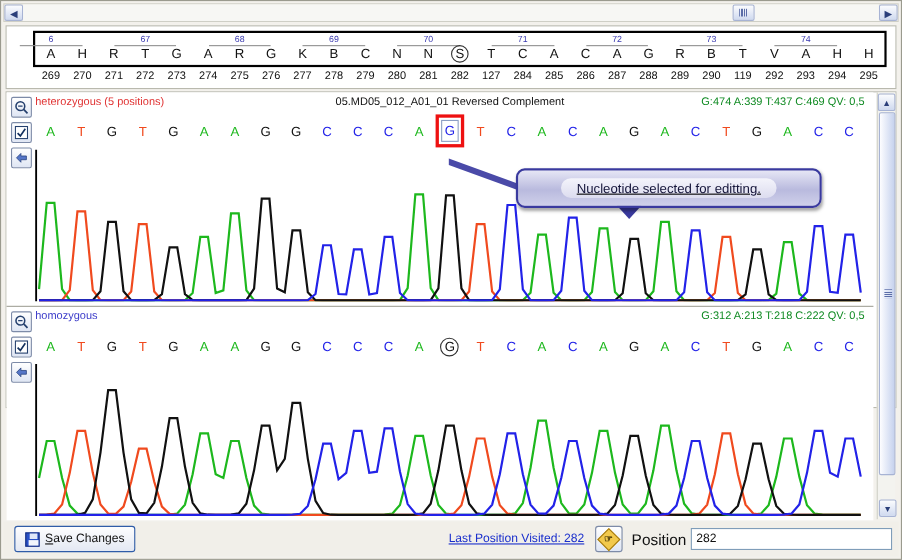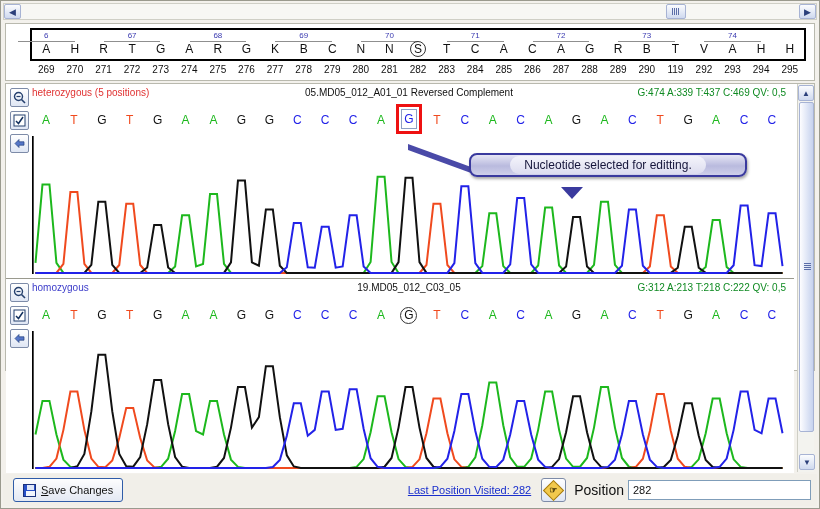--- a/index.html
+++ b/index.html
@@ -85,25 +85,25 @@
     display:flex;align-items:center;justify-content:center;color:#2b3f7a;font-size:8px;box-sizing:border-box;}
   .vs-track{position:absolute;left:0;top:18px;width:17px;height:352px;}
   .vs-thumb{position:absolute;left:1px;top:0;width:15px;height:330px;
     background:linear-gradient(to right,#fdfdff,#c6d2ee);border:1px solid #a7b3d4;border-radius:2px;
     box-sizing:border-box;}
   .vgrip{position:absolute;left:4px;top:50%;margin-top:-4px;width:7px;height:8px;
     background:repeating-linear-gradient(to bottom,#5b6da8 0 1px,transparent 1px 2px);}
   .vs-btn-bot{position:absolute;left:0;bottom:1px;width:16px;height:16px;margin-left:1px;}
 
   
-  .callout{position:absolute;left:468px;top:152px;width:278px;height:24px;
+  .callout{position:absolute;left:468px;top:152px;width:278px;height:36px;
     border:2px solid #3a3a9e;border-radius:8px;box-sizing:border-box;
     background:linear-gradient(#e6e6f5,#b9bade 55%,#cfd0ea);
     display:flex;align-items:center;justify-content:center;
-    box-shadow:1px 2px 3px rgba(0,0,0,.35);}
+    box-shadow:1px 2px 3px rgba(0,0,0,.35);text-decoration:underline;}
   .callout .pill{padding:2px 14px;border-radius:12px;
     background:linear-gradient(#f4f4fb,#dcdcef);font-size:12px;color:#15153a;white-space:nowrap;}
   .leader{position:absolute;left:0;top:0;width:820px;height:509px;pointer-events:none;}
 
   
   .bottom{position:absolute;left:2px;bottom:2px;width:814px;height:32px;
     background:#f1efe9;box-sizing:border-box;display:flex;align-items:center;}
   .radiogroup{margin-left:6px;height:24px;border:1px solid #c8c8bd;border-radius:3px;
     display:flex;align-items:center;padding:0 8px;background:#f4f2ec;}
   .radio{display:flex;align-items:center;margin-right:12px;font-size:11px;color:#111;white-space:nowrap;}
@@ -266,21 +266,21 @@
         <div class="rnum">273</div>
         <div class="rnum">274</div>
         <div class="rnum">275</div>
         <div class="rnum">276</div>
         <div class="rnum">277</div>
         <div class="rnum">278</div>
         <div class="rnum">279</div>
         <div class="rnum">280</div>
         <div class="rnum">281</div>
         <div class="rnum">282</div>
-        <div class="rnum">283</div>
+        <div class="rnum">127</div>
         <div class="rnum">284</div>
         <div class="rnum">285</div>
         <div class="rnum">286</div>
         <div class="rnum">287</div>
         <div class="rnum">288</div>
         <div class="rnum">289</div>
         <div class="rnum">290</div>
         <div class="rnum">119</div>
         <div class="rnum">292</div>
         <div class="rnum">293</div>
@@ -381,21 +381,20 @@
         </div>
         <div class="sbtn">
           <svg width="13" height="13" viewBox="0 0 13 13">
               <polygon points="2,6.5 6,2.5 6,4.8 11,4.8 11,8.2 6,8.2 6,10.5" fill="#5576c8" stroke="#24407c" stroke-width=".7"></polygon>
             </svg>
         </div>
       </div>
 
       <div class="hdr">
         <div class="hdr-left blue">homozygous</div>
-        <div class="hdr-mid">19.MD05_012_C03_05</div>
         <div class="hdr-right">G:312 A:213 T:218 C:222 QV: 0,5</div>
       </div>
 
       <div class="bases" id="bases-2">
           <div class="bcell bA">A</div>
           <div class="bcell bT">T</div>
           <div class="bcell bG">G</div>
           <div class="bcell bT">T</div>
           <div class="bcell bG">G</div>
           <div class="bcell bA">A</div>

